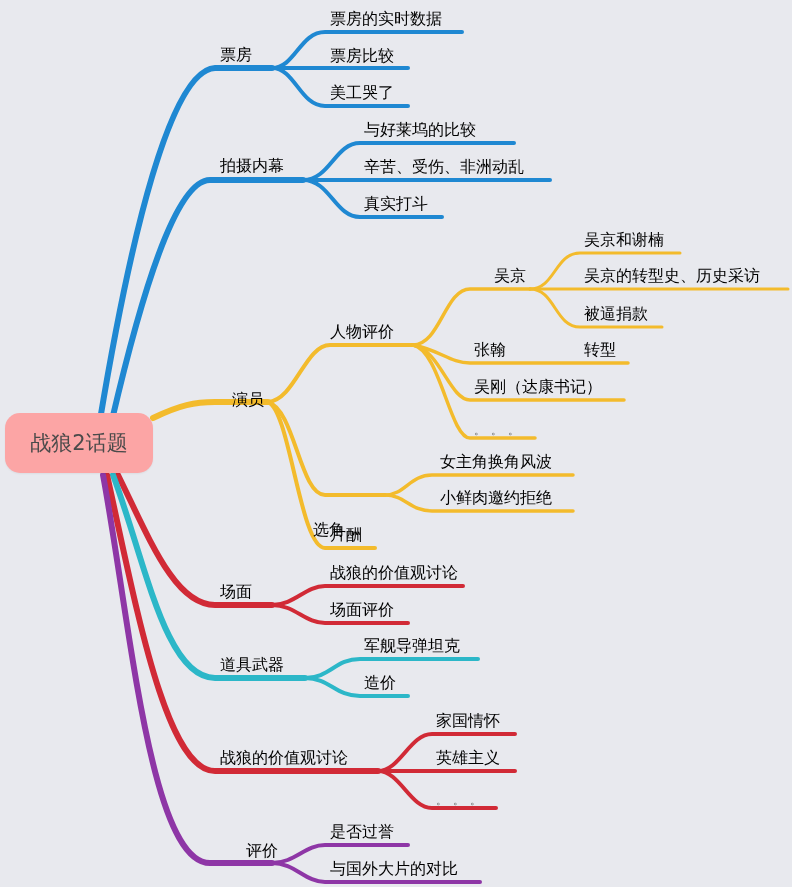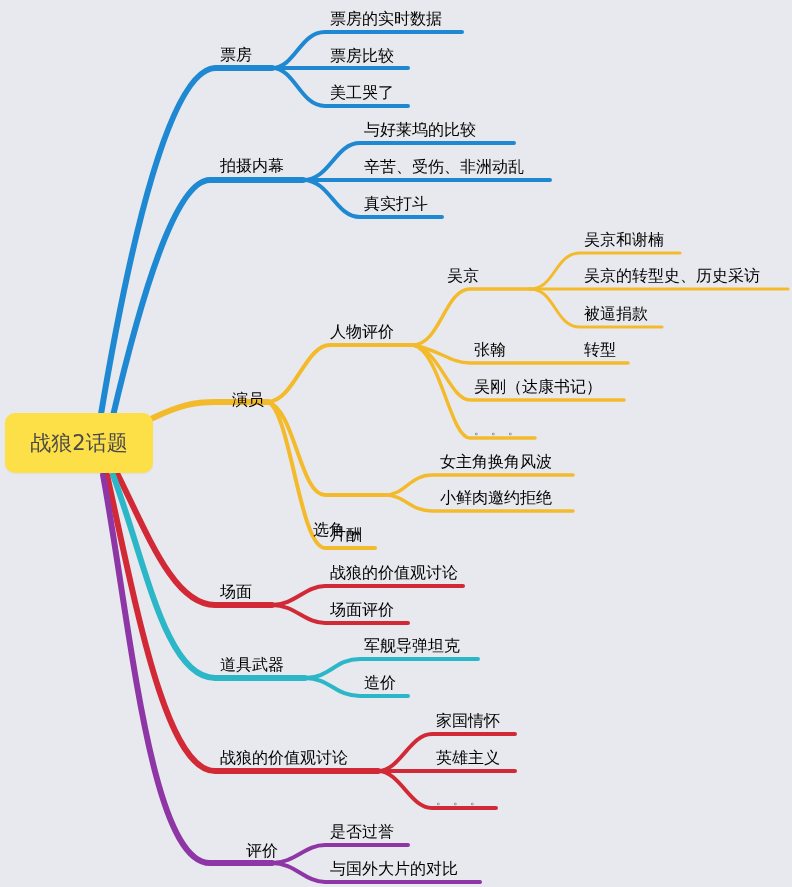--- a/index.html
+++ b/index.html
@@ -1,20 +1,20 @@
 <!DOCTYPE html>
 <html><head>
 <meta charset="utf-8">
 <style>
   html, body { margin:0; padding:0; }
   body { width:792px; height:887px; background:#e8e9ee; position:relative; overflow:hidden;
          font-family:"DejaVu Sans","Liberation Sans",sans-serif; }
   #mindmap-svg { position:absolute; left:0; top:0; }
-  .root-node { position:absolute; left:5px; top:413px; width:148px; height:60px; background:#fde047;
-               border-radius:10px; box-shadow:0 1px 2px rgba(0,0,0,0.05);
+  .root-node { position:absolute; left:5px; top:413px; width:148px; height:60px; background:#fca5a5;
+               border-radius:15px; box-shadow:0 1px 2px rgba(0,0,0,0.05);
                display:flex; align-items:center; justify-content:center;
                font-size:21px; color:#4a4a4a; }
   .node-label { position:absolute; font-size:16px; color:#000000; white-space:nowrap; line-height:18px; }
   .dots { letter-spacing:6px; font-size:11px; color:#666; }
 </style>
 </head>
 <body>
 
 <svg id="mindmap-svg" width="792" height="887" viewBox="0 0 792 887" fill="none" stroke-linecap="round">
 
@@ -81,21 +81,21 @@
 <div class="node-label" style="left:330px;top:47px;">票房比较</div>
 <div class="node-label" style="left:330px;top:84px;">美工哭了</div>
 
 <div class="node-label" style="left:220px;top:157px;">拍摄内幕</div>
 <div class="node-label" style="left:364px;top:121px;">与好莱坞的比较</div>
 <div class="node-label" style="left:364px;top:158px;">辛苦、受伤、非洲动乱</div>
 <div class="node-label" style="left:364px;top:195px;">真实打斗</div>
 
 <div class="node-label" style="left:232px;top:379px;margin-top:12px;">演员</div>
 <div class="node-label" style="left:330px;top:323px;">人物评价</div>
-<div class="node-label" style="left:447px;top:267px;">吴京</div>
+<div class="node-label" style="left:494px;top:267px;">吴京</div>
 <div class="node-label" style="left:584px;top:231px;">吴京和谢楠</div>
 <div class="node-label" style="left:584px;top:267px;text-align:center;">吴京的转型史、历史采访</div>
 <div class="node-label" style="left:584px;top:305px;">被逼捐款</div>
 <div class="node-label" style="left:474px;top:341px;">张翰</div>
 <div class="node-label" style="left:584px;top:341px;">转型</div>
 <div class="node-label" style="left:474px;top:378px;">吴刚（达康书记）</div>
 <div class="node-label dots" style="left:474px;top:422px;">。。。</div>
 <div class="node-label" style="left:313px;top:473px;margin-top:48px;">选角</div>
 <div class="node-label" style="left:440px;top:453px;">女主角换角风波</div>
 <div class="node-label" style="left:440px;top:489px;">小鲜肉邀约拒绝</div>

